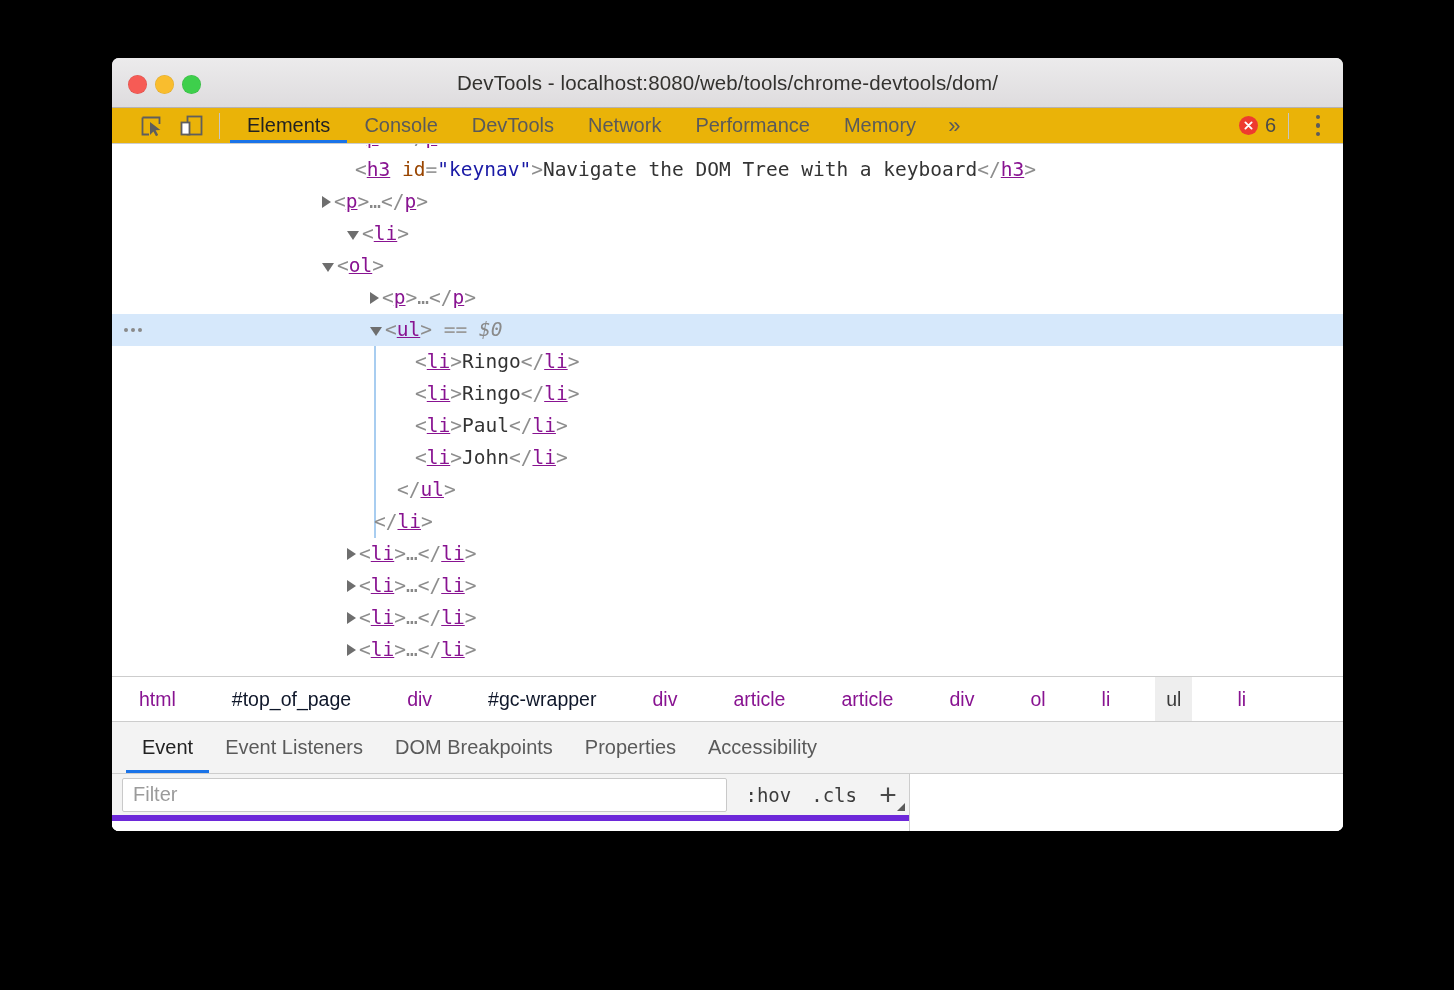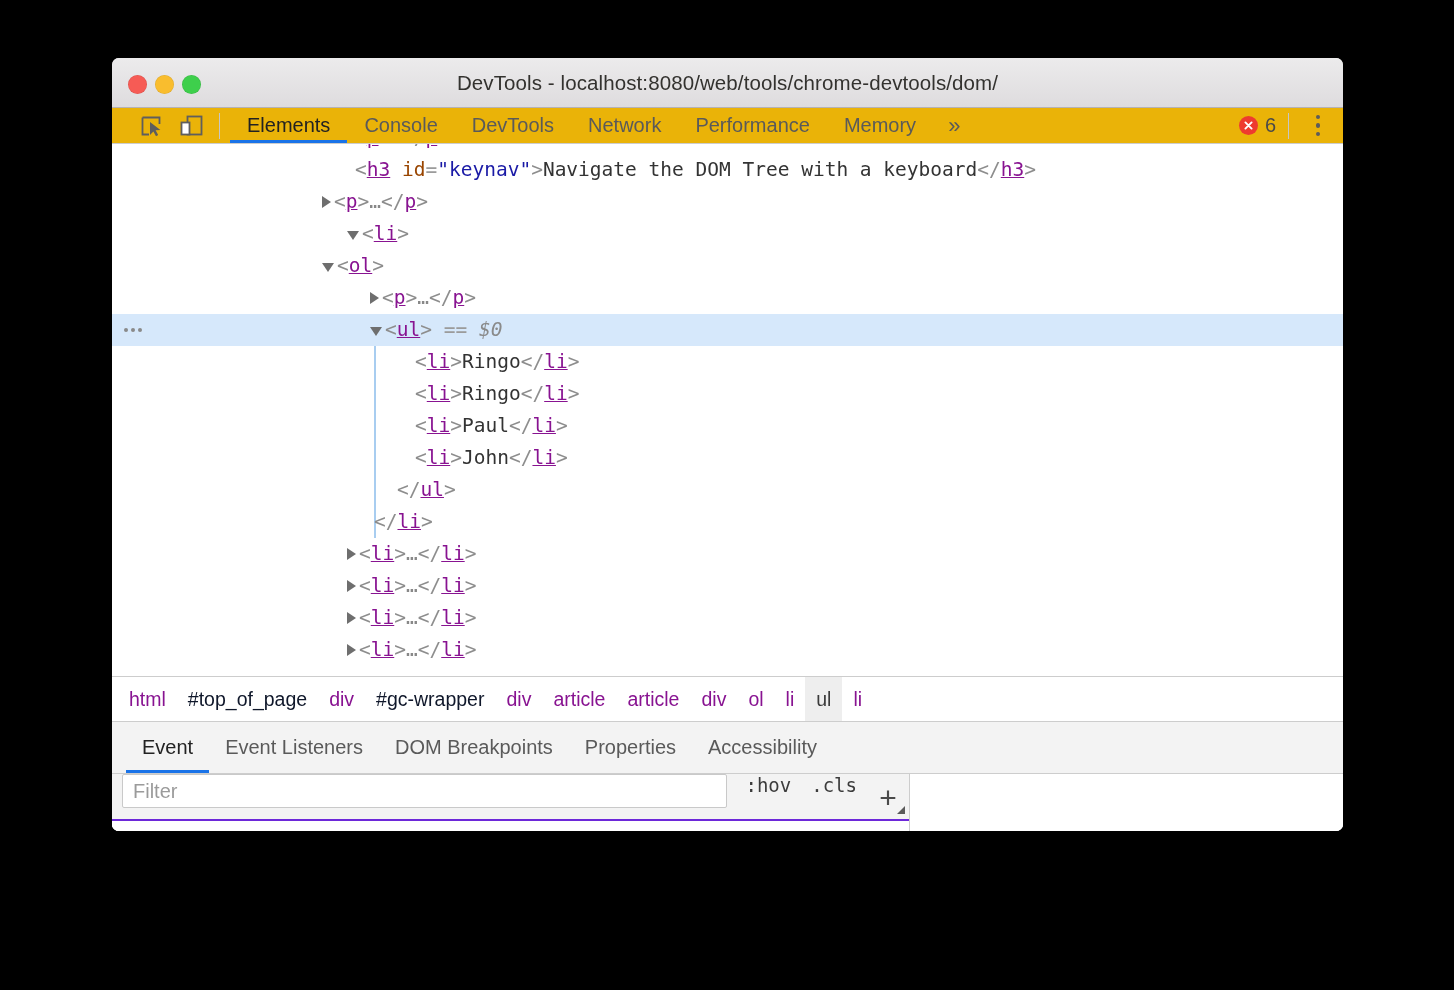--- a/index.html
+++ b/index.html
@@ -165,23 +165,24 @@
 
   
   #breadcrumb {
     flex: none;
     height: 46px;
     background: #fff;
     border-top: 1px solid #cdcdcd;
     border-bottom: 1px solid #cdcdcd;
     display: flex;
     align-items: stretch;
-    padding-left: 6px;
+    padding-left: 16px;
     font-size: 19.5px;
     overflow: hidden;
+    gap: 34px;
   }
   .crumb {
     display: flex; align-items: center;
     padding: 0 11px;
     color: #881391;
     white-space: nowrap;
     cursor: pointer;
   }
   .crumb.id { color: #0f172a; }
   .crumb.selected { background: #eeeeee; color: #3b3b3b; }
@@ -227,23 +228,23 @@
     flex: none;
     background: #fff;
     display: flex;
     flex-direction: column;
     border-right: 1px solid #cdcdcd;
   }
   #filter-bar {
     height: 47px;
     flex: none;
     display: flex;
-    align-items: flex-start;
+    align-items: center;
     background: #f3f3f3;
-    border-bottom: 2px solid #6d28d9;
+    border-bottom: 6px solid #6d28d9;
     padding: 0 0 0 7px;
   }
   #filter-input {
     flex: 1 1 auto;
     height: 34px;
     margin: 0 8px 0 3px;
     background: #fff;
     border: 1px solid #c9c9c9;
     border-radius: 2px;
     display: flex;

